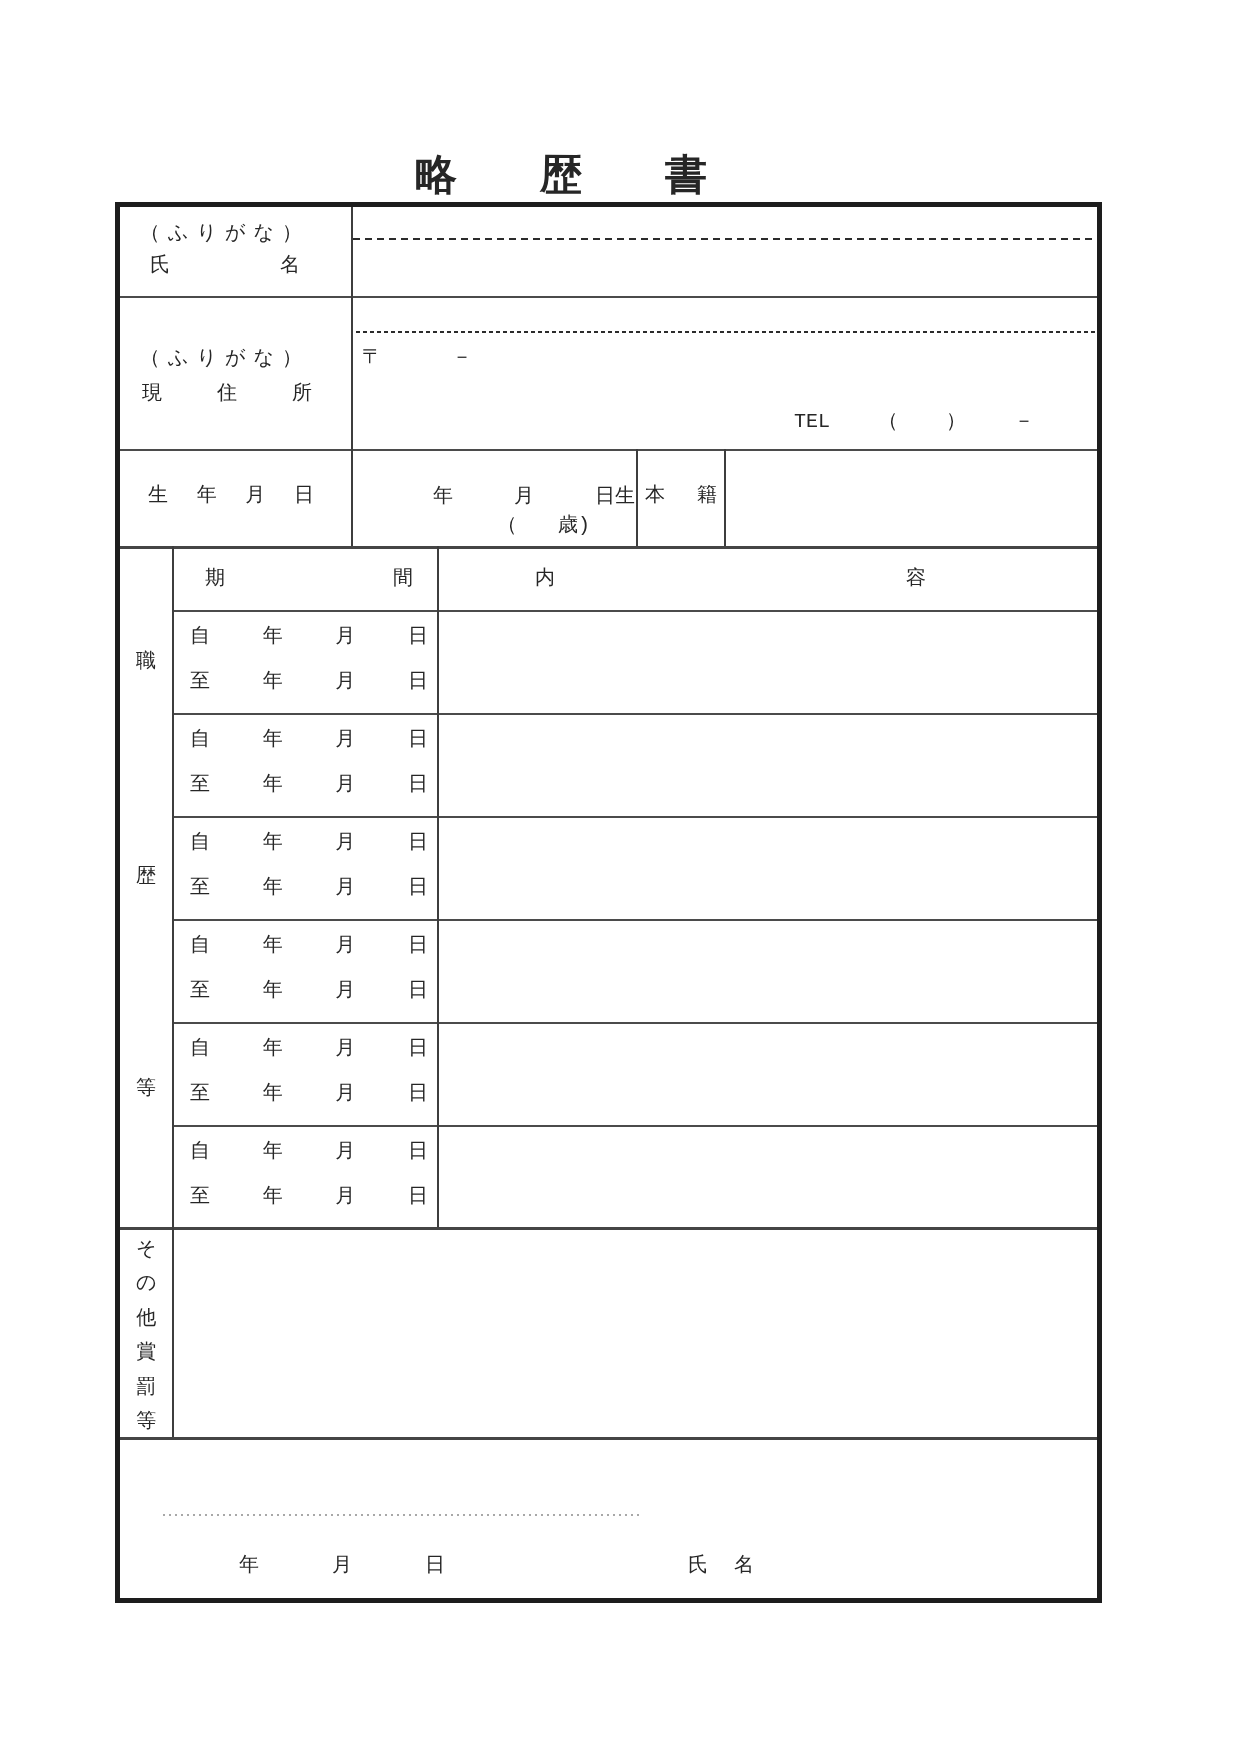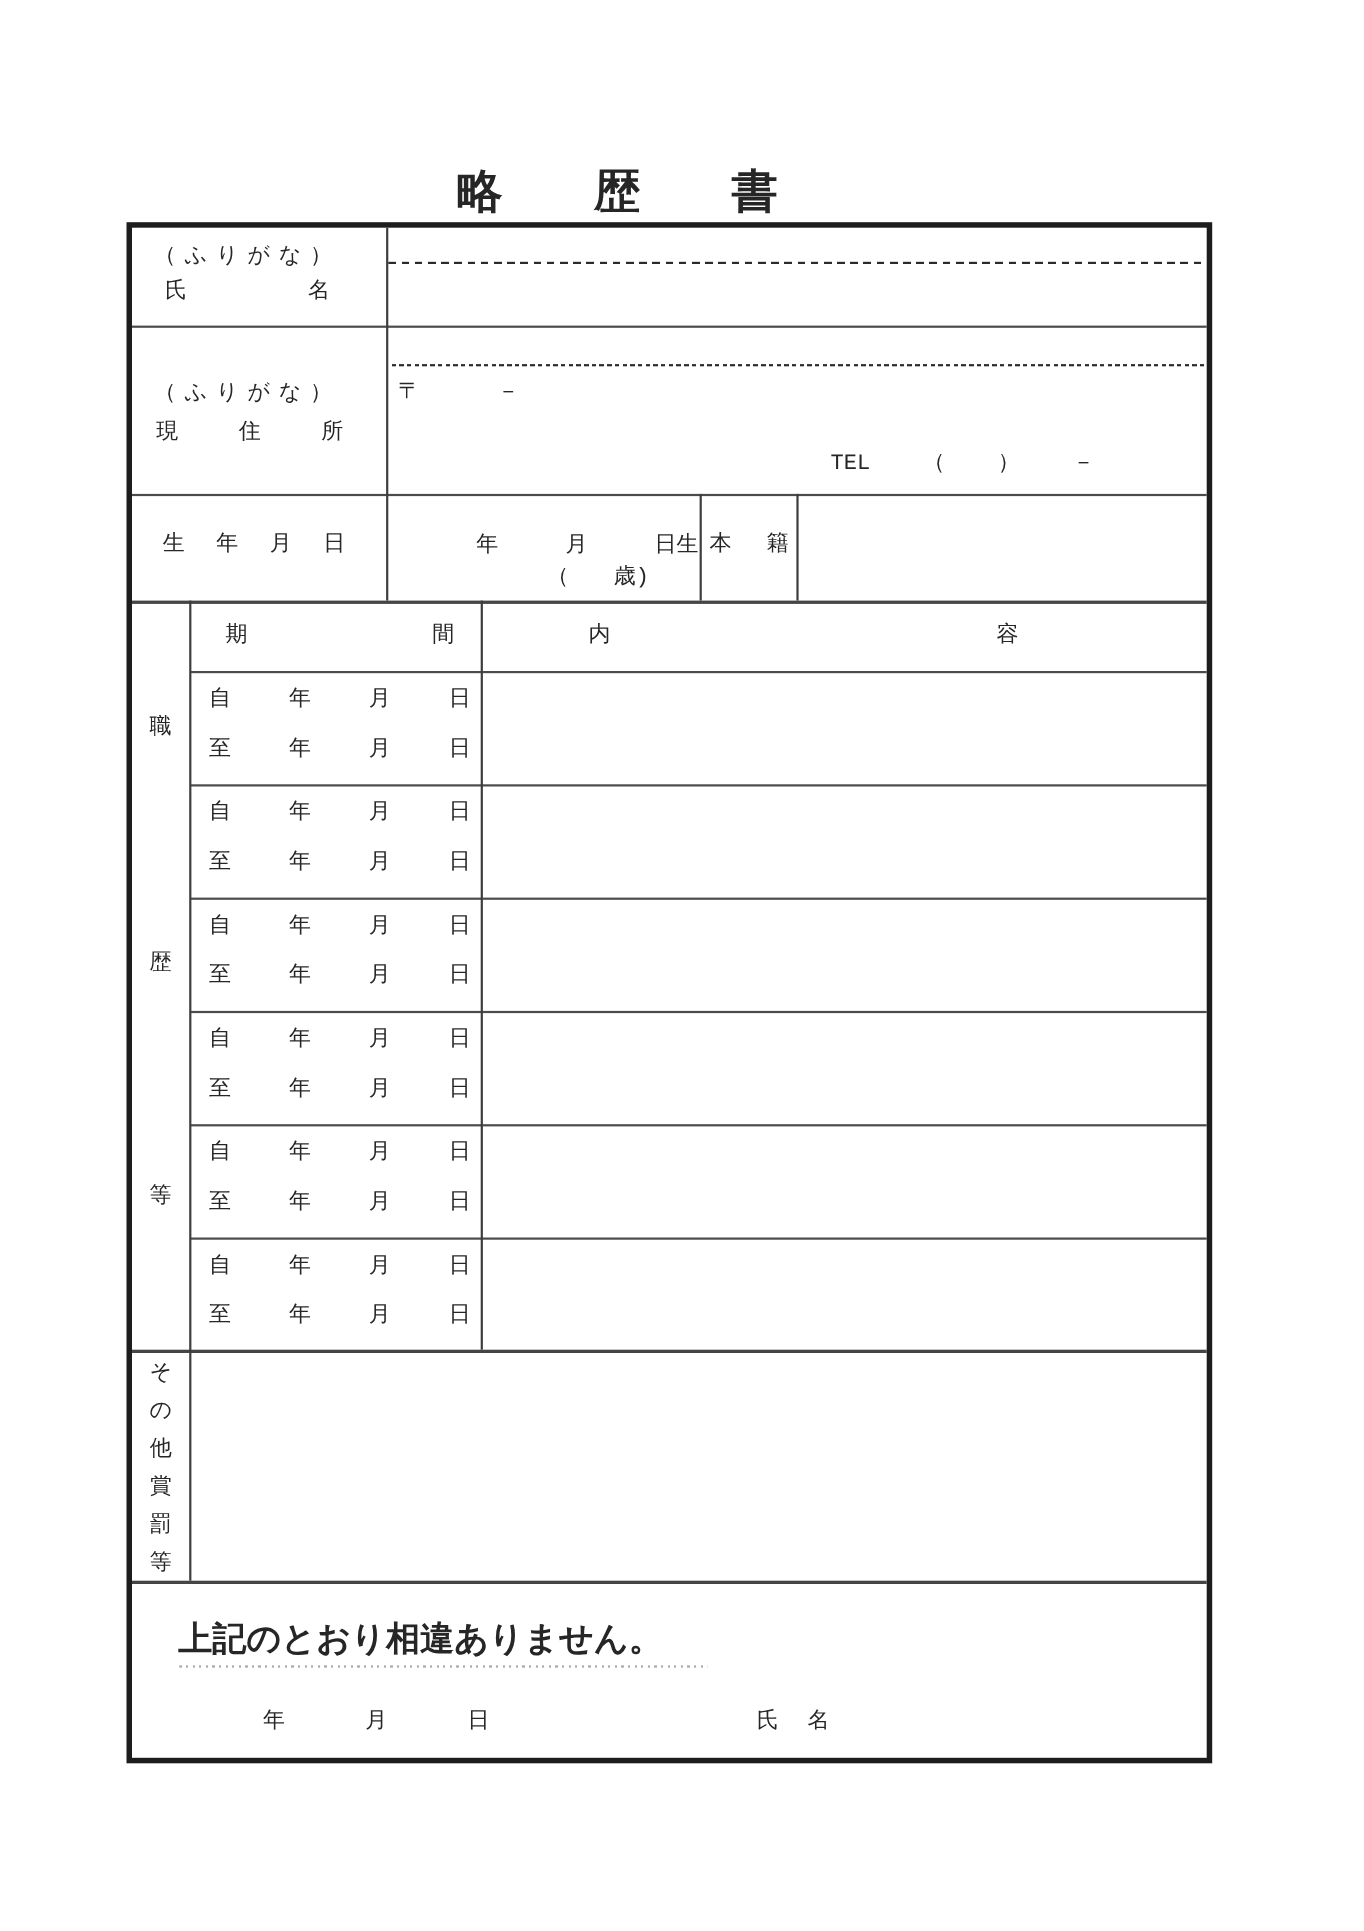--- a/index.html
+++ b/index.html
@@ -77,21 +77,21 @@
   <div class="abs" style="left:353px;top:243px;width:744px;height:53px;"></div>
 
   <div class="abs t ls8" style="left:140px;top:349px;">（ふりがな）</div>
   <div class="abs t flexrow" style="left:142px;top:384px;width:170px;">
     <span>現</span>
     <span>住</span>
     <span>所</span>
   </div>
   <div class="abs t" style="left:362px;top:348px;">〒</div>
   <div class="abs t" style="left:452px;top:348px;">－</div>
-  <div class="abs t flexrow" style="left:755px;top:412px;width:240px;align-items:center;">
+  <div class="abs t flexrow" style="left:794px;top:412px;width:240px;align-items:center;">
     <span>TEL</span>
     <span>（</span>
     <span>）</span>
     <span>－</span>
   </div>
 
   <div class="abs t flexrow" style="left:148px;top:486px;width:166px;">
     <span>生</span>
     <span>年</span>
     <span>月</span>
@@ -202,21 +202,20 @@
 
   <div class="abs t flexcol" style="left:136px;top:1240px;height:192px;">
     <span>そ</span>
     <span>の</span>
     <span>他</span>
     <span>賞</span>
     <span>罰</span>
     <span>等</span>
   </div>
 
-  <div class="abs statement" style="left:162px;top:1474px;">上記のとおり相違ありません。</div>
   <div class="abs dotted-under" style="left:163px;top:1514px;width:480px;"></div>
 
   <div class="abs t flexrow" style="left:239px;top:1556px;width:206px;">
     <span>年</span>
     <span>月</span>
     <span>日</span>
   </div>
   <div class="abs t flexrow" style="left:688px;top:1556px;width:66px;">
     <span>氏</span>
     <span>名</span>

